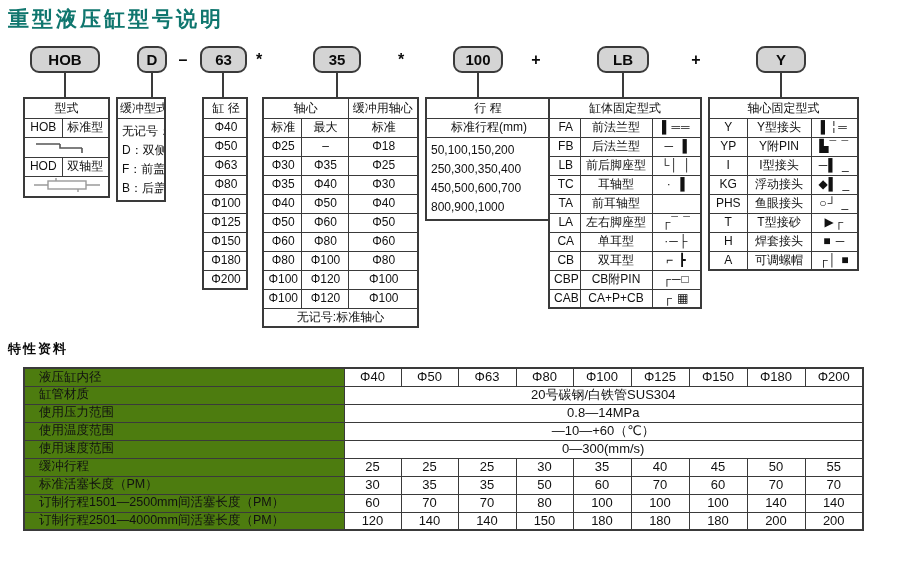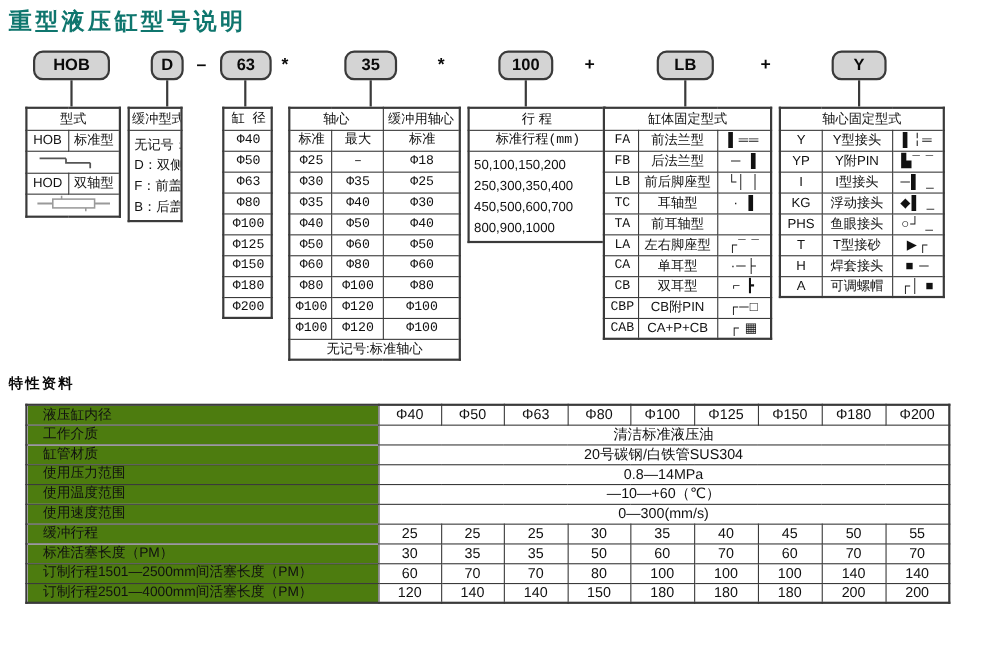--- a/index.html
+++ b/index.html
@@ -13,21 +13,21 @@
               border-radius:9px; display:flex; align-items:center; justify-content:center;
               font-size:15px; font-weight:bold; color:#0a0a0a; }
   .code-sep { position:absolute; top:46px; height:27px; display:flex; align-items:center; justify-content:center;
               font-size:16px; font-weight:bold; color:#0a0a0a; }
   .connector { position:absolute; top:73px; height:24px; width:0; border-left:2px solid #3a3a3a; }
 
   table.tbl { position:absolute; border-collapse:collapse; table-layout:fixed; border:2px solid #3a3a3a; background:#fff; }
   table.tbl th, table.tbl td { border:1px solid #3a3a3a; font-size:12px; font-weight:normal; color:#111;
                                text-align:center; padding:0 2px; height:19px; line-height:1.1; overflow:hidden; white-space:nowrap; }
   table.tbl th { height:20px; }
-  .al { text-align:right; padding-left:4px !important;font-family:Liberation Mono, monospace; }
+  .al { text-align:right; padding-left:4px !important; }
   .list-cell { text-align:left !important; vertical-align:top; padding:3px 2px 2px 4px !important;border-radius:16px; }
   .list-cell div { height:19px; line-height:19px; white-space:nowrap; }
   .diag-cell { height:20px; }
   .icon-cell { font-size:10px; letter-spacing:1px; white-space:nowrap; overflow:hidden; }
 
   table.spec { position:absolute; left:23px; top:367px; border-collapse:collapse; table-layout:fixed; border:2px solid #3a3a3a; }
   table.spec td { border:1px solid #3a3a3a; height:18px; font-size:13px; text-align:center; color:#111;
                   line-height:1.05; overflow:hidden; white-space:nowrap; }
   table.spec td.lbl { background:#4d7c0f; text-align:left; padding-left:14px; font-size:12.5px; }
 </style>
@@ -370,24 +370,20 @@
       <td>Φ50</td>
       <td>Φ63</td>
       <td>Φ80</td>
       <td>Φ100</td>
       <td>Φ125</td>
       <td>Φ150</td>
       <td>Φ180</td>
       <td>Φ200</td>
     </tr>
     <tr>
-          <td class="lbl">工作介质</td>
-          <td colspan="9">清洁标准液压油</td>
-        </tr>
-    <tr>
           <td class="lbl">缸管材质</td>
           <td colspan="9">20号碳钢/白铁管SUS304</td>
         </tr>
     <tr>
           <td class="lbl">使用压力范围</td>
           <td colspan="9">0.8—14MPa</td>
         </tr>
     <tr>
           <td class="lbl">使用温度范围</td>
           <td colspan="9">—10—+60（℃）</td>

